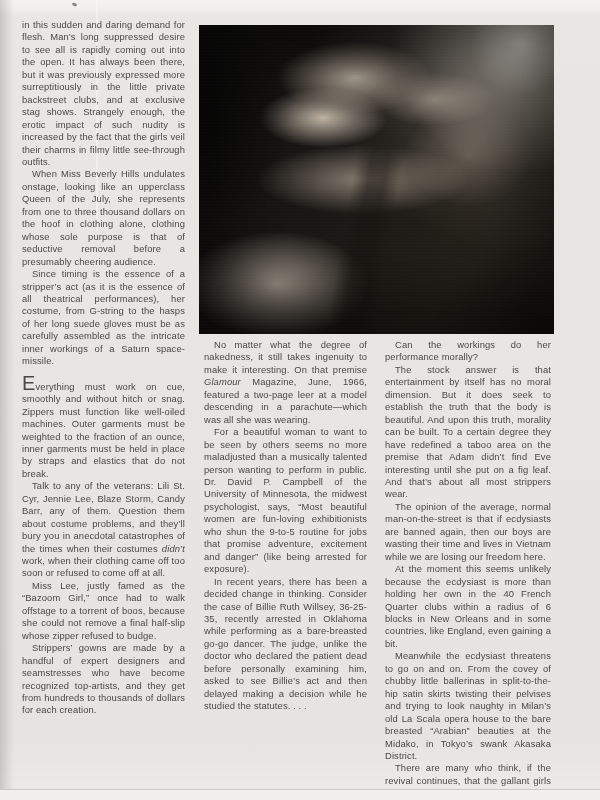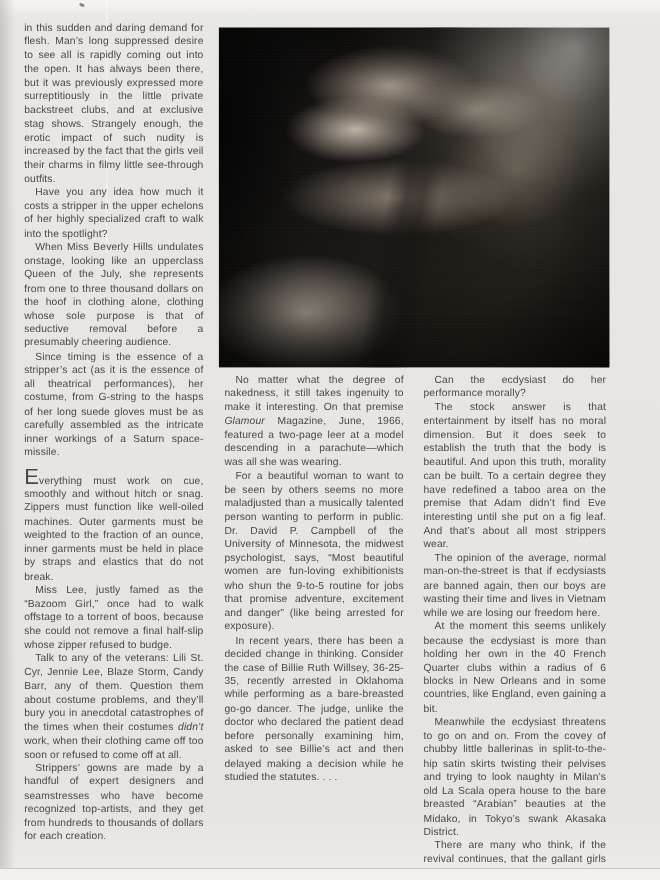--- a/index.html
+++ b/index.html
@@ -90,38 +90,37 @@
   <div class="crease"></div>
   <div class="speck"></div>
 
   <div class="photo" title="black-and-white low-angle stage photograph of a burlesque performer, dark background with bright spotlight glow in upper right">
     <div class="grain"></div>
     <div class="vignette"></div>
   </div>
 
   <div class="col col1">
     <p class="noindent">in this sudden and daring demand for flesh. Man’s long suppressed desire to see all is rapidly coming out into the open. It has always been there, but it was previously expressed more surreptitiously in the little private backstreet clubs, and at exclusive stag shows. Strangely enough, the erotic impact of such nudity is increased by the fact that the girls veil their charms in filmy little see-through outfits.</p>
-    <p>Have you any idea how much it costs a stripper in the upper echelons of her highly specialized craft to walk into the spotlight?</p>
     <p>When Miss Beverly Hills undulates onstage, looking like an upperclass Queen of the July, she represents from one to three thousand dollars on the hoof in clothing alone, clothing whose sole purpose is that of seductive removal before a presumably cheering audience.</p>
     <p>Since timing is the essence of a stripper’s act (as it is the essence of all theatrical performances), her costume, from G-string to the hasps of her long suede gloves must be as carefully assembled as the intricate inner workings of a Saturn space-missile.</p>
     <p class="noindent gapbefore"><span class="dropcap">E</span><span>verything must work on cue, smoothly and without hitch or snag. Zippers must function like well-oiled machines. Outer garments must be weighted to the fraction of an ounce, inner garments must be held in place by straps and elastics that do not break.</span></p>
+    <p><span>Talk to any of the veterans: Lili St. Cyr, Jennie Lee, Blaze Storm, Candy Barr, any of them. Question them about costume problems, and they’ll bury you in anecdotal catastrophes of the times when their costumes </span><i>didn’t</i><span> work, when their clothing came off too soon or refused to come off at all.</span></p>
     <p>Miss Lee, justly famed as the “Bazoom Girl,” once had to walk offstage to a torrent of boos, because she could not remove a final half-slip whose zipper refused to budge.</p>
-    <p><span>Talk to any of the veterans: Lili St. Cyr, Jennie Lee, Blaze Storm, Candy Barr, any of them. Question them about costume problems, and they’ll bury you in anecdotal catastrophes of the times when their costumes </span><i>didn’t</i><span> work, when their clothing came off too soon or refused to come off at all.</span></p>
     <p>Strippers’ gowns are made by a handful of expert designers and seamstresses who have become recognized top-artists, and they get from hundreds to thousands of dollars for each creation.</p>
 
   </div>
 
   <div class="col col2">
     <p><span>No matter what the degree of nakedness, it still takes ingenuity to make it interesting. On that premise </span><i>Glamour</i><span> Magazine, June, 1966, featured a two-page leer at a model descending in a parachute—which was all she was wearing.</span></p>
     <p>For a beautiful woman to want to be seen by others seems no more maladjusted than a musically talented person wanting to perform in public. Dr. David P. Campbell of the University of Minnesota, the midwest psychologist, says, “Most beautiful women are fun-loving exhibitionists who shun the 9-to-5 routine for jobs that promise adventure, excitement and danger” (like being arrested for exposure).</p>
     <p>In recent years, there has been a decided change in thinking. Consider the case of Billie Ruth Willsey, 36-25-35, recently arrested in Oklahoma while performing as a bare-breasted go-go dancer. The judge, unlike the doctor who declared the patient dead before personally examining him, asked to see Billie’s act and then delayed making a decision while he studied the statutes. . . .</p>
   </div>
 
   <div class="col col3">
-    <p>Can the ecdysiast do her performance morally?</p>
+    <p>Can the workings do her performance morally?</p>
     <p>The stock answer is that entertainment by itself has no moral dimension. But it does seek to establish the truth that the body is beautiful. And upon this truth, morality can be built. To a certain degree they have redefined a taboo area on the premise that Adam didn’t find Eve interesting until she put on a fig leaf. And that’s about all most strippers wear.</p>
     <p>The opinion of the average, normal man-on-the-street is that if ecdysiasts are banned again, then our boys are wasting their time and lives in Vietnam while we are losing our freedom here.</p>
     <p>At the moment this seems unlikely because the ecdysiast is more than holding her own in the 40 French Quarter clubs within a radius of 6 blocks in New Orleans and in some countries, like England, even gaining a bit.</p>
     <p>Meanwhile the ecdysiast threatens to go on and on. From the covey of chubby little ballerinas in split-to-the-hip satin skirts twisting their pelvises and trying to look naughty in Milan’s old La Scala opera house to the bare breasted “Arabian” beauties at the Midako, in Tokyo’s swank Akasaka District.</p>
     <p>There are many who think, if the revival continues, that the gallant girls might just be around to celebrate their golden jubilee for the second time.</p>
   </div>
 
   <div class="scan-bottom"></div>
 </div>
 

